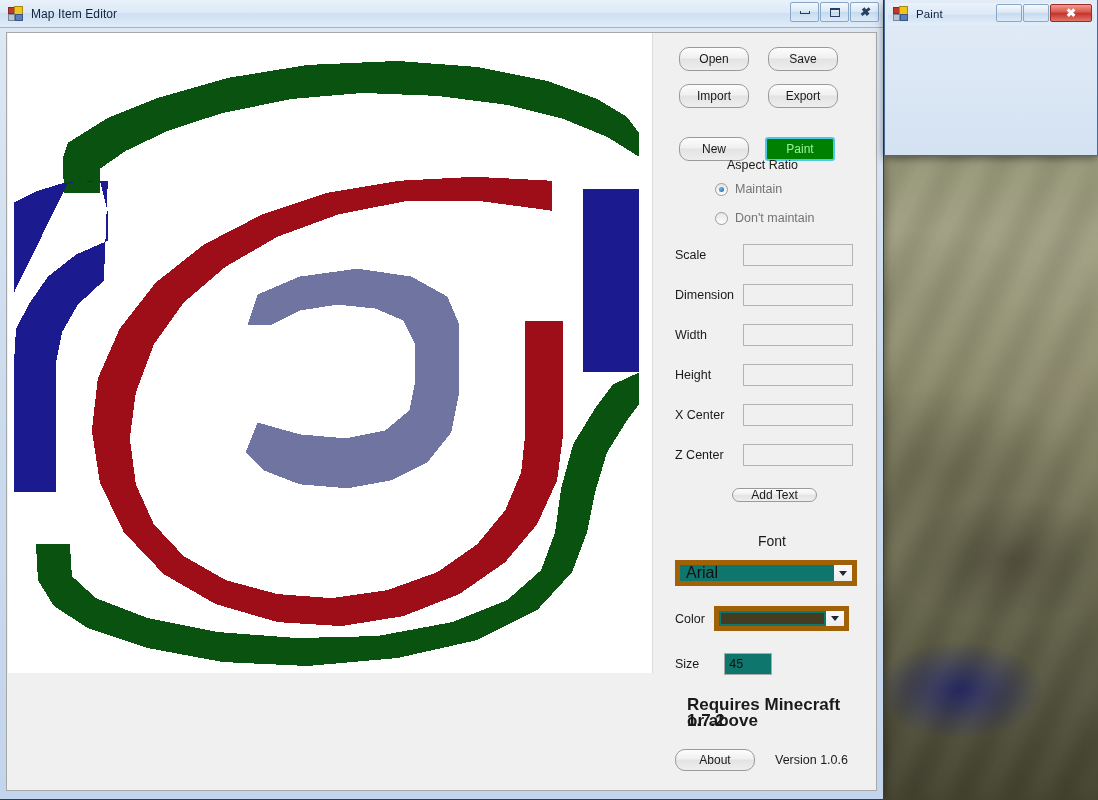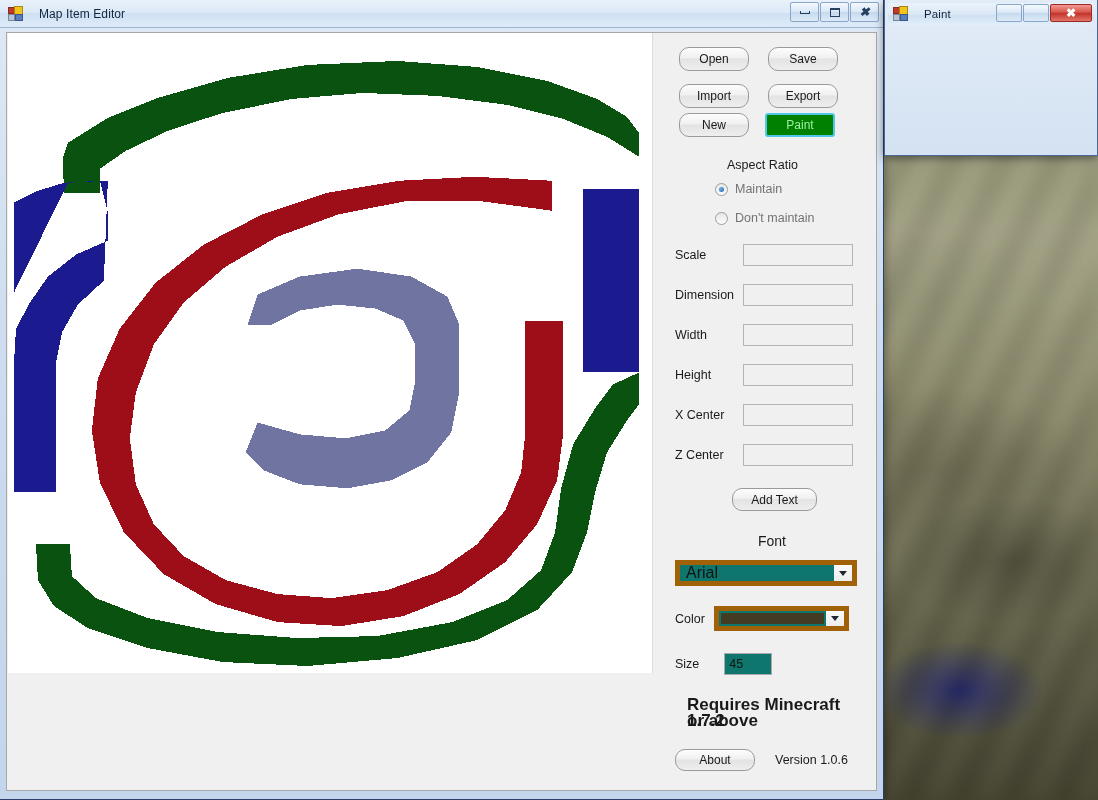--- a/index.html
+++ b/index.html
@@ -56,21 +56,21 @@
   .app-icon {
     width: 16px; height: 16px; margin-right: 7px;
     position: relative; flex: none;
   }
   .app-icon i { position: absolute; display: block; }
   .app-icon .sq1 { left: 0; top: 1px;  width: 7px; height: 7px; background: #c0392b; border: 1px solid #8a2a20; }
   .app-icon .sq2 { left: 6px; top: 0;  width: 9px; height: 9px; background: #f0c419; border: 1px solid #a8890f; }
   .app-icon .sq3 { left: 0; top: 8px;  width: 7px; height: 7px; background: #b8c4d8; border: 1px solid #7a869c; }
   .app-icon .sq4 { left: 7px; top: 8px; width: 8px; height: 7px; background: #5a7dbb; border: 1px solid #3a5587; }
   .title-text {
-    font-size: 12px; color: #10243f; letter-spacing: .1px; margin-left: 8px;
+    font-size: 12px; color: #10243f; letter-spacing: .1px;
   }
   .win-btns { position: absolute; right: 4px; top: 2px; display: flex; gap: 1px; }
   .wbtn {
     width: 29px; height: 20px;
     background: linear-gradient(to bottom, #f4f9fd 0%, #dae8f6 48%, #c6daee 52%, #dceaf8 100%);
     border: 1px solid #8aa6c8;
     border-radius: 2px;
     display: flex; align-items: center; justify-content: center;
     color: #26405f; font-size: 11px;
   }
@@ -283,21 +283,21 @@
       <div id="panel">
 
         <div class="row-btns" style="top:14px;">
           <span class="btn btn-w">Open</span>
           <span class="btn btn-w">Save</span>
         </div>
         <div class="row-btns" style="top:51px;">
           <span class="btn btn-w">Import</span>
           <span class="btn btn-w">Export</span>
         </div>
-        <div class="row-btns" style="top:80px;gap:16px;">
+        <div class="row-btns" style="top:104px;gap:16px;">
           <span class="btn btn-w">New</span>
           <span class="btn btn-w btn-paint" style="background: rgb(0, 128, 0); border-color: rgb(78, 200, 232); color: rgb(157, 240, 157);">Paint</span>
         </div>
 
         <div class="grp-title" style="left:72px; top:125px;">Aspect Ratio</div>
         <div class="radio-row" style="left:60px; top:149px;">
           <span class="radio checked"></span>
           <span>Maintain</span>
         </div>
         <div class="radio-row" style="left:60px; top:178px;">
@@ -323,21 +323,21 @@
         </div>
         <div class="field-row" style="top:371px;">
           <span class="field-label">X Center</span>
           <span class="field-input"></span>
         </div>
         <div class="field-row" style="top:411px;">
           <span class="field-label">Z Center</span>
           <span class="field-input"></span>
         </div>
 
-        <span class="btn" style="position:absolute; left:77px; top:455px; width:85px; height:23px;">Add Text</span>
+        <span class="btn" style="position:absolute; left:77px; top:455px; width:85px; height:14px;">Add Text</span>
 
         <div class="grp-title" style="left:103px; top:500px; font-size:14px;">Font</div>
 
         <div id="font-combo" class="combo">
           <span class="val">Arial</span>
           <span class="arrow-box">
               <i class="caret"></i>
             </span>
         </div>
 

